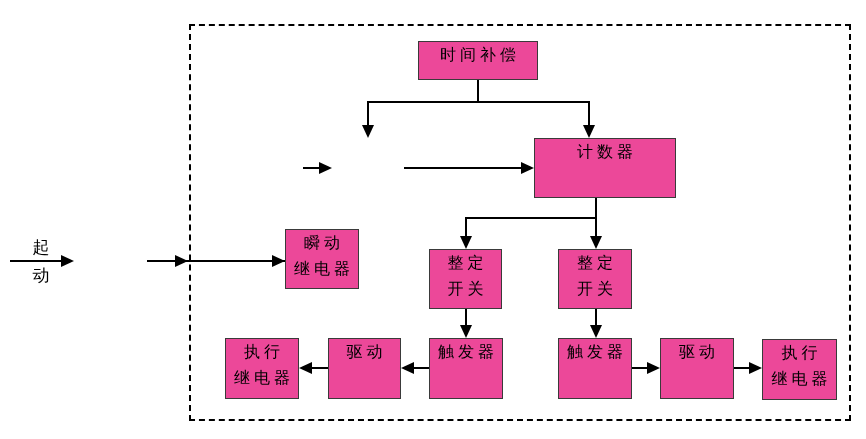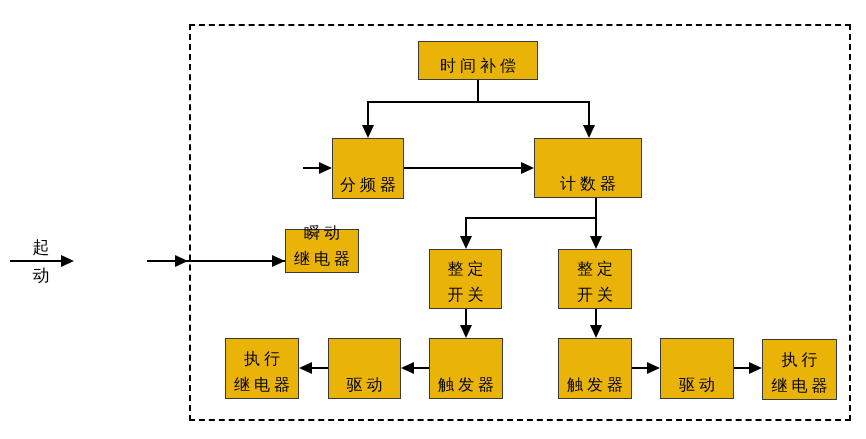--- a/index.html
+++ b/index.html
@@ -14,25 +14,25 @@
   }
   .dashed-frame {
     position: absolute;
     left: 189px; top: 24px;
     width: 658px; height: 393px;
     border: 2px dashed var(--line, #000000);
   }
   .box {
     position: absolute;
     border: 1px solid var(--border, #3a3a3a);
-    background: #eab308;
+    background: #ec4899;
     display: flex;
     flex-direction: column;
     align-items: center;
-    justify-content: flex-end;
+    justify-content: flex-start;
     font-size: 16px;
     line-height: 26px;
     letter-spacing: 4px;
     text-indent: 4px;
     white-space: nowrap;
     box-sizing: border-box;
   }
   .line { position: absolute; background: var(--line, #000000); }
   .arr-r {
     position: absolute; width: 0; height: 0;
@@ -68,30 +68,27 @@
   <div class="dashed-frame"></div>
 
   <span class="start-char" style="top:236px">起</span>
   <span class="start-char" style="top:264px">动</span>
 
   <div class="box" style="left:418px;top:41px;width:120px;height:39px">
     <span>时间补偿</span>
   </div>
 
 
-  <div class="box" style="left:332px;top:138px;width:72px;height:61px">
-    <span>分频器</span>
-  </div>
 
-  <div class="box" style="left:534px;top:138px;width:108px;height:60px">
+  <div class="box" style="left:534px;top:138px;width:142px;height:60px">
     <span>计数器</span>
   </div>
 
 
-  <div class="box" style="left:285px;top:229px;width:74px;height:44px">
+  <div class="box" style="left:285px;top:229px;width:74px;height:60px">
     <span>瞬动</span>
     <span>继电器</span>
   </div>
 
   <div class="box" style="left:429px;top:249px;width:73px;height:60px">
     <span>整定</span>
     <span>开关</span>
   </div>
 
   <div class="box" style="left:558px;top:249px;width:74px;height:60px">

